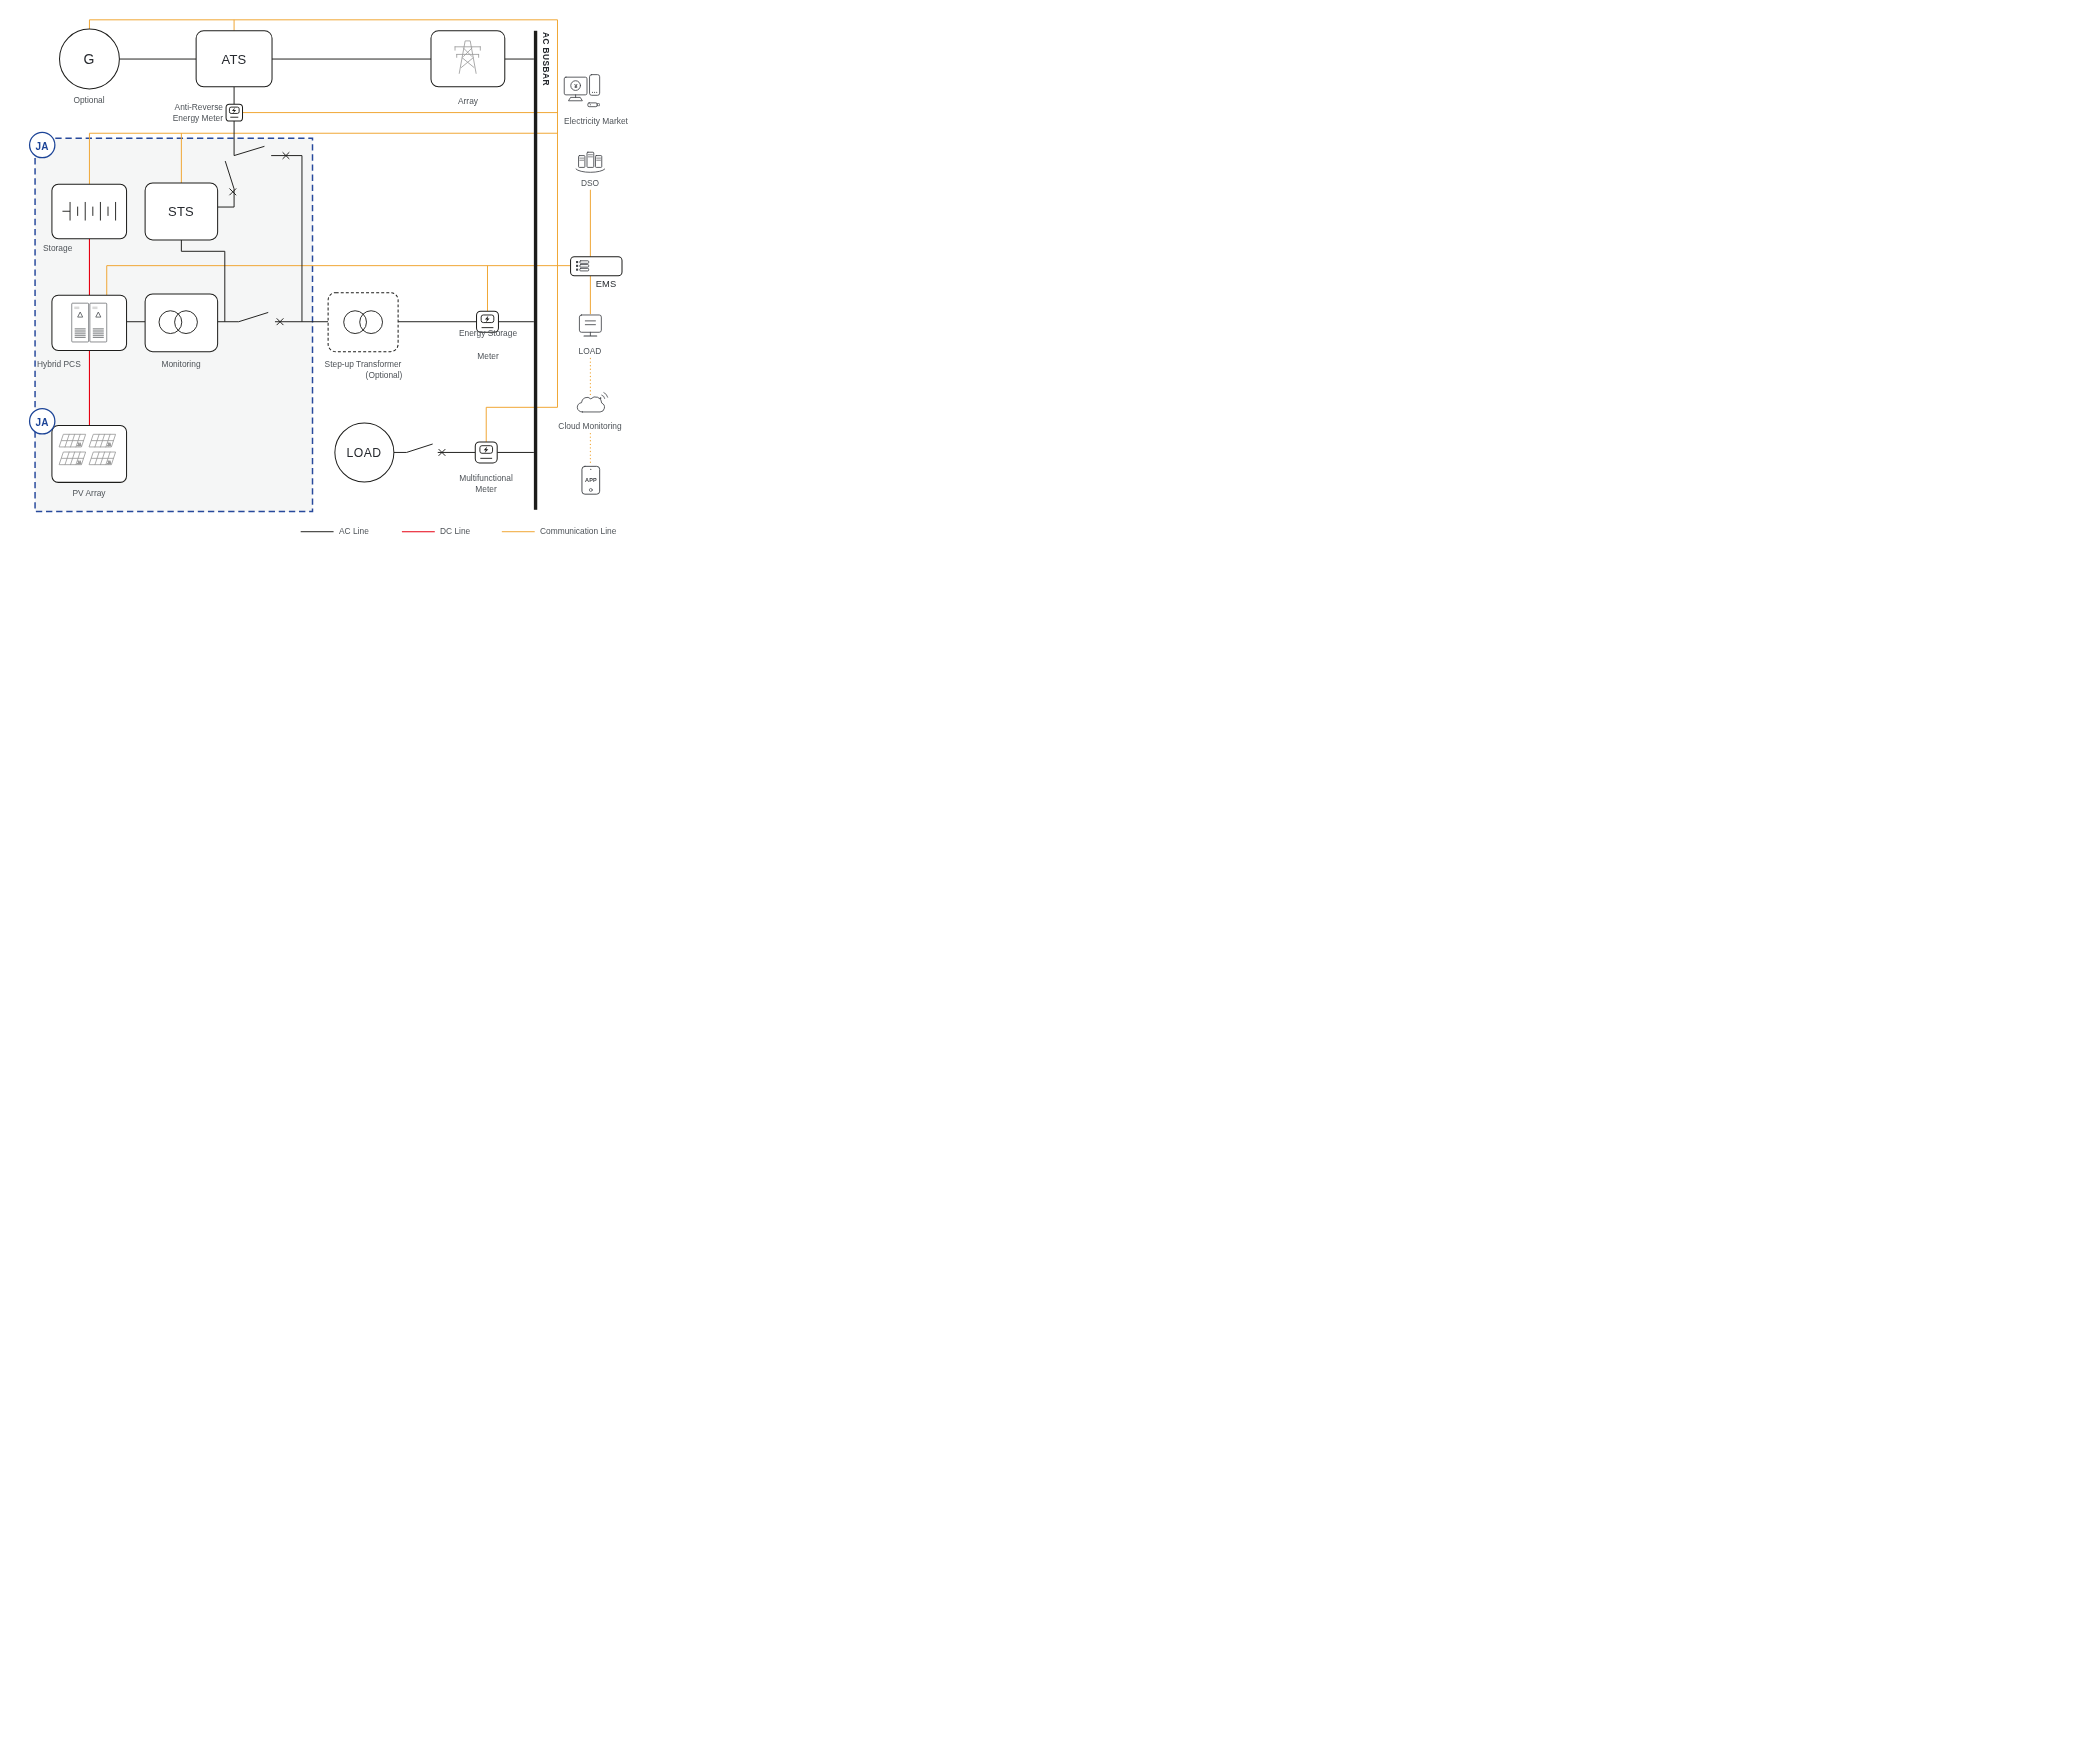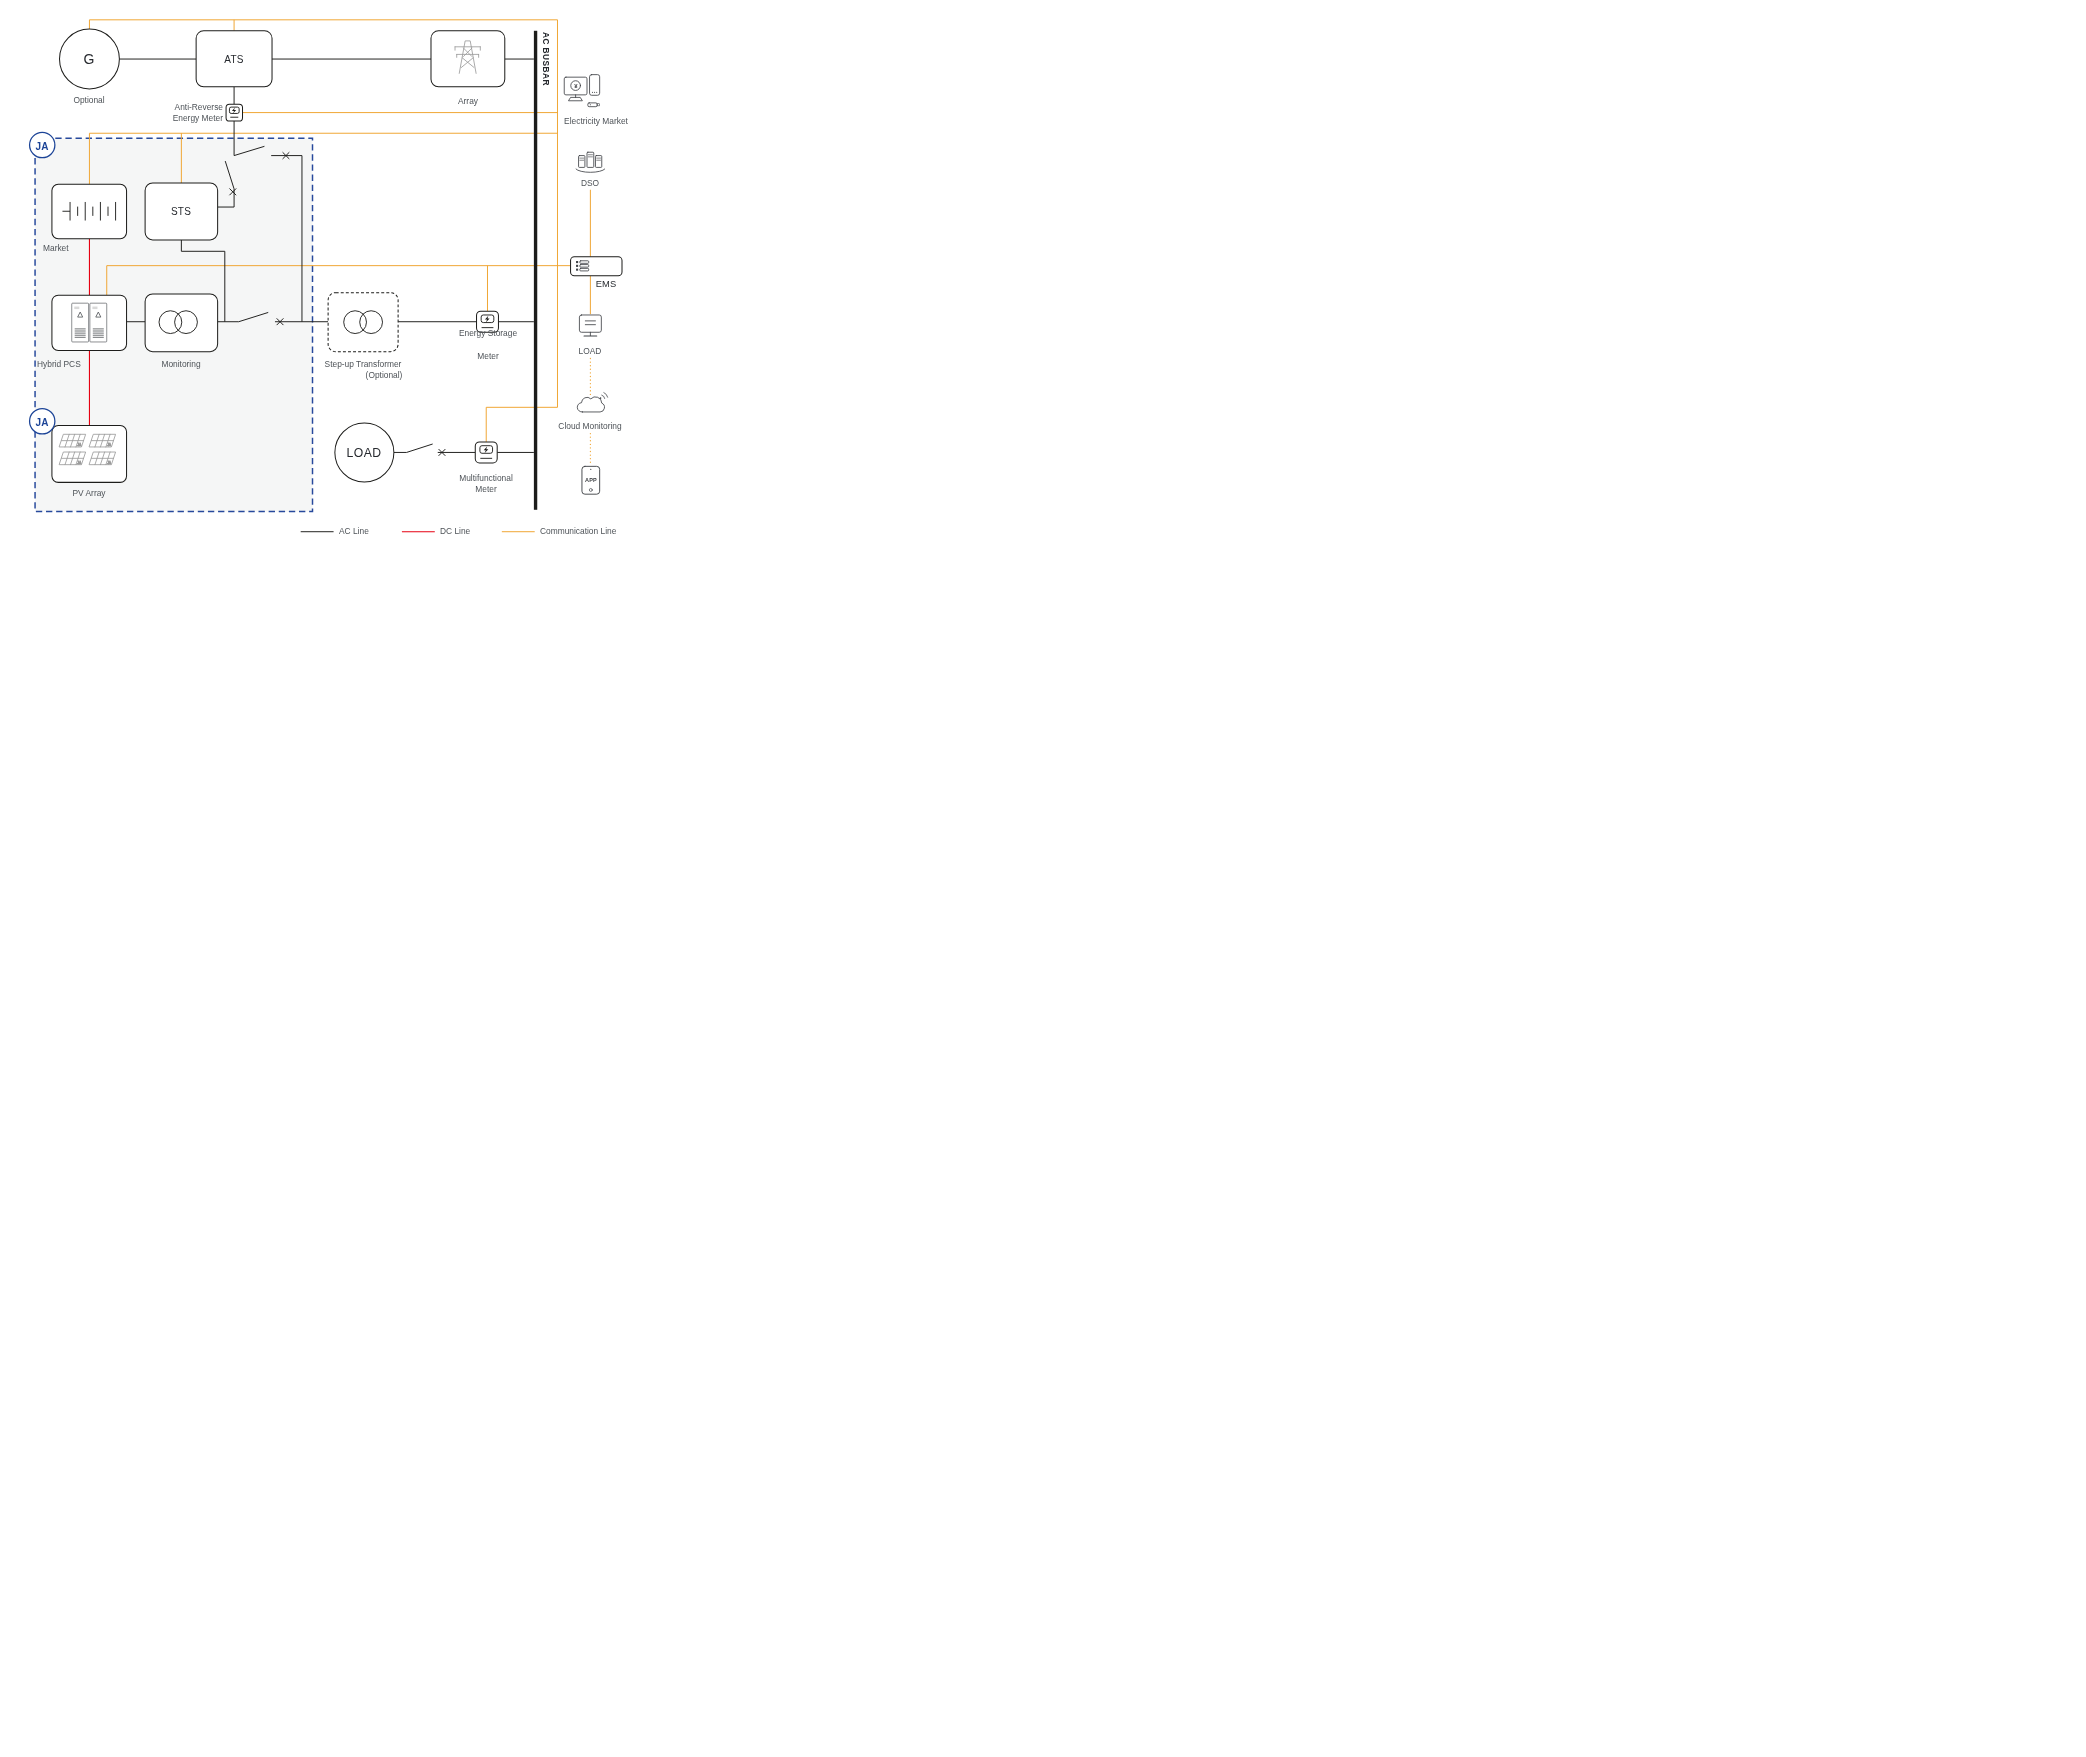--- a/index.html
+++ b/index.html
@@ -2,21 +2,21 @@
 <html style="font-size:6.7px"><head>
 <meta charset="utf-8">
 <style>
   html,body{margin:0;padding:0;background:#fff}
   #canvas{position:relative;width:652px;height:549px;background:#fff;
           font-family:"Liberation Sans","DejaVu Sans",sans-serif;overflow:hidden}
   #wires{position:absolute;left:0;top:0}
   .lbl{position:absolute;font-size:8.4px;color:#4e5358;white-space:nowrap;line-height:11px}
   .ctr{transform:translateX(-50%)}
   .mid{transform:translate(-50%,-50%)}
-  .big{font-size:10px;color:#26292e;letter-spacing:0.2px}
+  .big{font-size:13px;color:#26292e;letter-spacing:0.2px}
   .load-t{font-size:12.2px;color:#26292e;letter-spacing:0.4px}
   .gsym{font-size:14px;color:#26292e}
   .ja-t{color:#1c4497;font-weight:700;font-size:10px;letter-spacing:0.2px}
   .ems-t{font-size:9.3px;color:#26292e;letter-spacing:0.2px}
   .yen-t{font-size:5.9px;font-weight:700;color:#3a3d41}
   .app-t{font-size:5.5px;font-weight:700;color:#3a3d41;letter-spacing:0.2px}
   .busbar-t{writing-mode:vertical-rl;font-size:8.4px;font-weight:600;color:#26292e;letter-spacing:0.4px}
   .rlbl{text-align:right;width:89px}
   
   .ac{stroke:#1d1d1b;stroke-width:2.3;fill:none}
@@ -251,21 +251,21 @@
 <div class="lbl busbar-t" style="left:540px;top:32px">AC BUSBAR</div>
 
 <div class="lbl rlbl" style="left:134px;top:102px">
   <span>Anti-Reverse</span><br>
   <span>Energy Meter</span>
 </div>
 
 <div class="lbl ja-t mid" style="left:42px;top:146px">JA</div>
 <div class="lbl ja-t mid" style="left:42px;top:422px">JA</div>
 
-<div class="lbl" style="left:43px;top:243px">Market</div>
+<div class="lbl" style="left:43px;top:243px">Storage</div>
 <div class="lbl big mid" style="left:181px;top:211px">STS</div>
 <div class="lbl" style="left:37px;top:359px">Hybrid PCS</div>
 <div class="lbl ctr" style="left:181px;top:359px">Monitoring</div>
 <div class="lbl ctr" style="left:89px;top:488px">PV Array</div>
 
 <div class="lbl ctr" style="left:363px;top:359px">Step-up Transformer</div>
 <div class="lbl ctr" style="left:384px;top:370px">(Optional)</div>
 
 <div class="lbl ctr" style="left:488px;top:328px">Energy Storage</div>
 <div class="lbl ctr" style="left:488px;top:351px">Meter</div>

